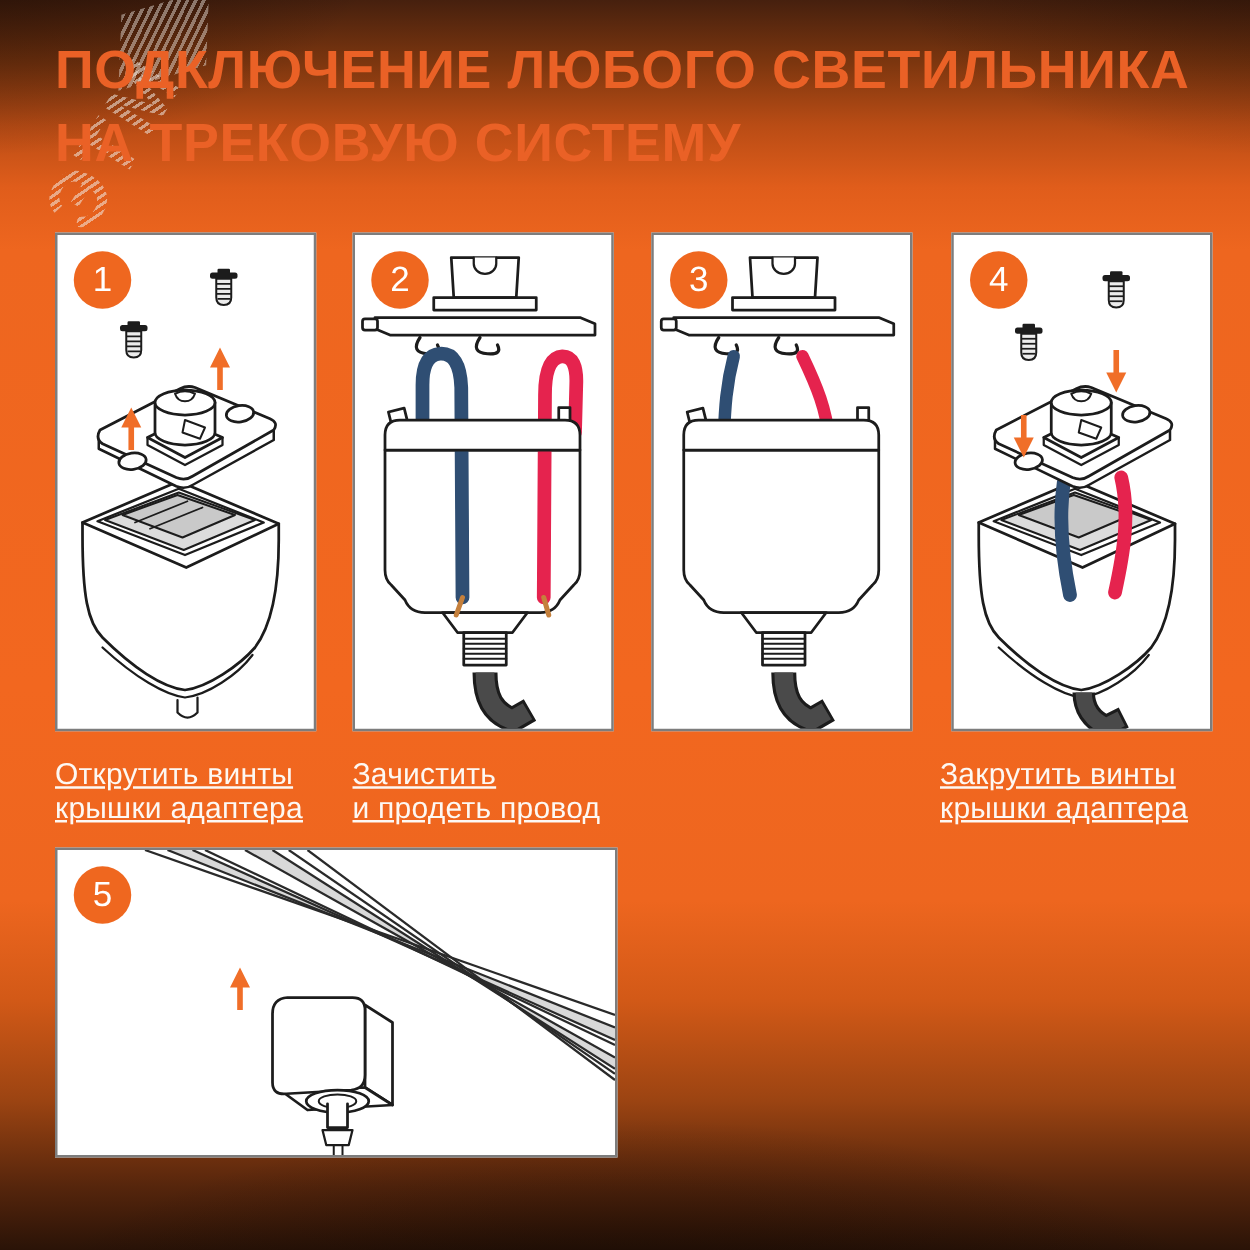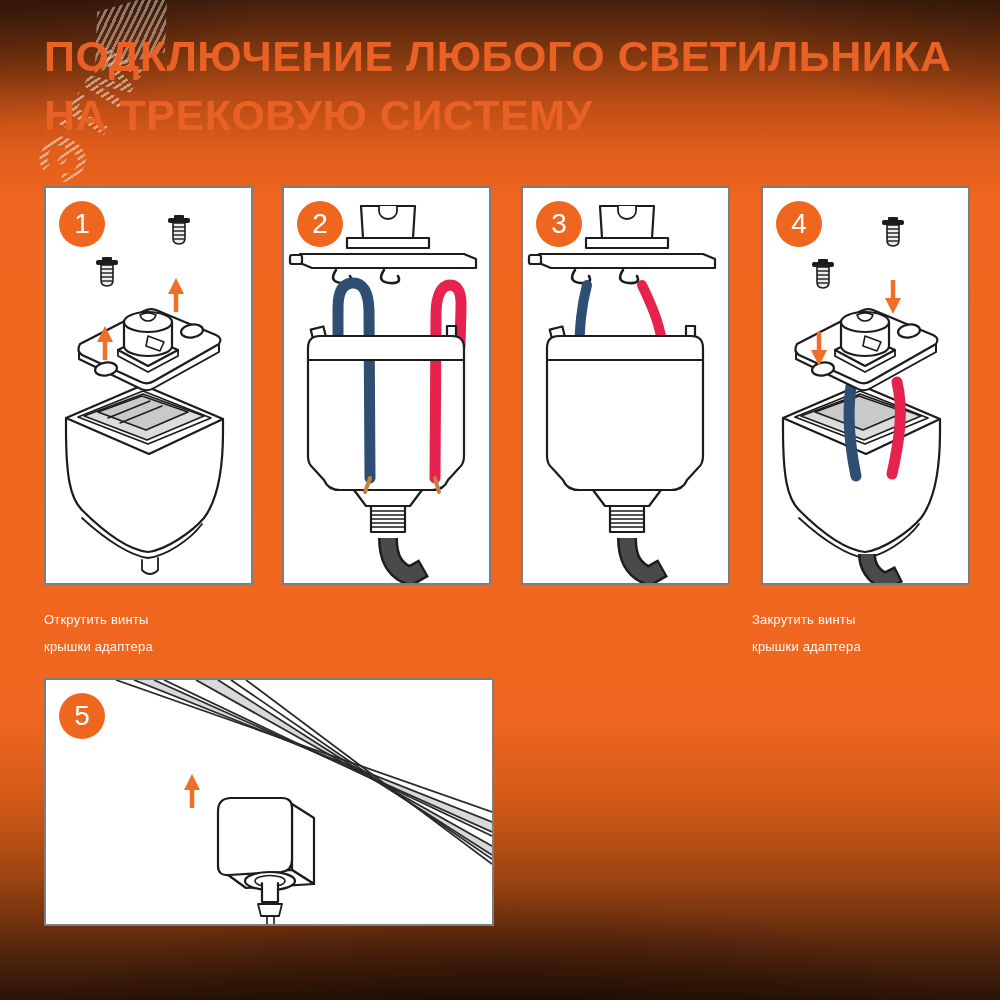--- a/index.html
+++ b/index.html
@@ -46,22 +46,23 @@
   .card1{left:44px}.card2{left:282px}.card3{left:521px}.card4{left:761px}
   .card5{left:44px;top:678px;width:450px;height:248px;}
   .badge{
     position:absolute;left:13px;top:13px;width:46px;height:46px;border-radius:50%;
     background:#ef671f;color:#ffffff;font-size:28px;line-height:46px;text-align:center;
   }
   .card svg{position:absolute;left:0;top:0;}
   
   .caption{
     position:absolute;top:606px;width:235px;
-    color:#fdf8f3;font-size:13px;line-height:27px;letter-spacing:.2px;
+    color:#fdf8f3;font-size:24px;line-height:27px;letter-spacing:.2px;
     white-space:pre-line;
+    text-decoration:underline;
   }
   .cap1{left:44px}.cap2:{left:282px}.cap2{left:282px}.cap3{left:521px}.cap4{left:752px}
   .cap5{left:520px;top:872px;}
 </style>
 </head>
 <body>
 
 <div class="page">
 
   <svg width="0" height="0" style="position:absolute" aria-hidden="true">
@@ -249,20 +250,22 @@
       <use href="#screw" transform="translate(130,35)"></use>
 
       <use href="#arrow-up" transform="translate(56,178) rotate(180)"></use>
       <use href="#arrow-up" transform="translate(130,126) rotate(180)"></use>
     </svg>
     <div class="badge">4</div>
   </div>
 
   <div class="caption cap1">Открутить винты
 крышки адаптера</div>
+  <div class="caption cap2">Зачистить
+и продеть провод</div>
   <div class="caption cap4">Закрутить винты
 крышки адаптера</div>
 
   <div class="card card5">
     <svg width="446" height="244" viewBox="0 0 446 244">
 
       <g>
         <polygon points="88,0 108,0 446,152 446,142" fill="#d9d9d9"></polygon>
         <polygon points="150,0 172,0 446,175 446,166" fill="#d9d9d9"></polygon>
         <g stroke="#2a2a2a" stroke-width="1.8">

